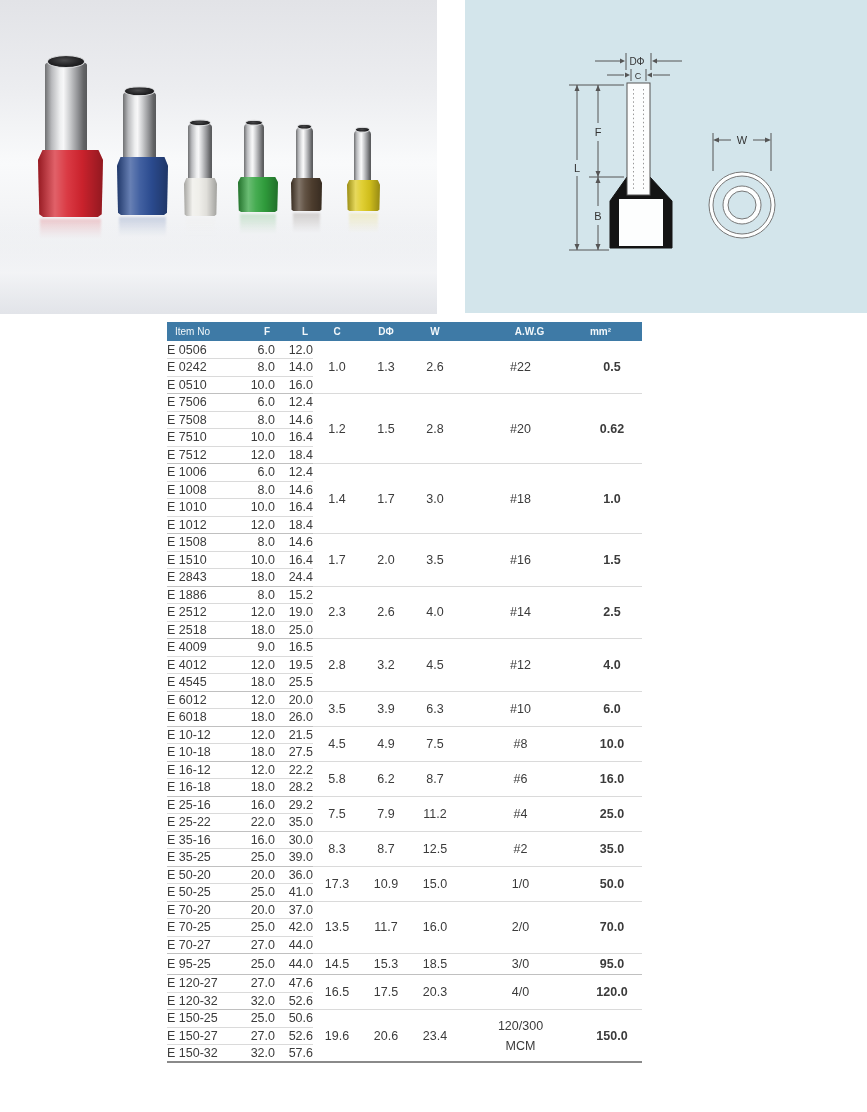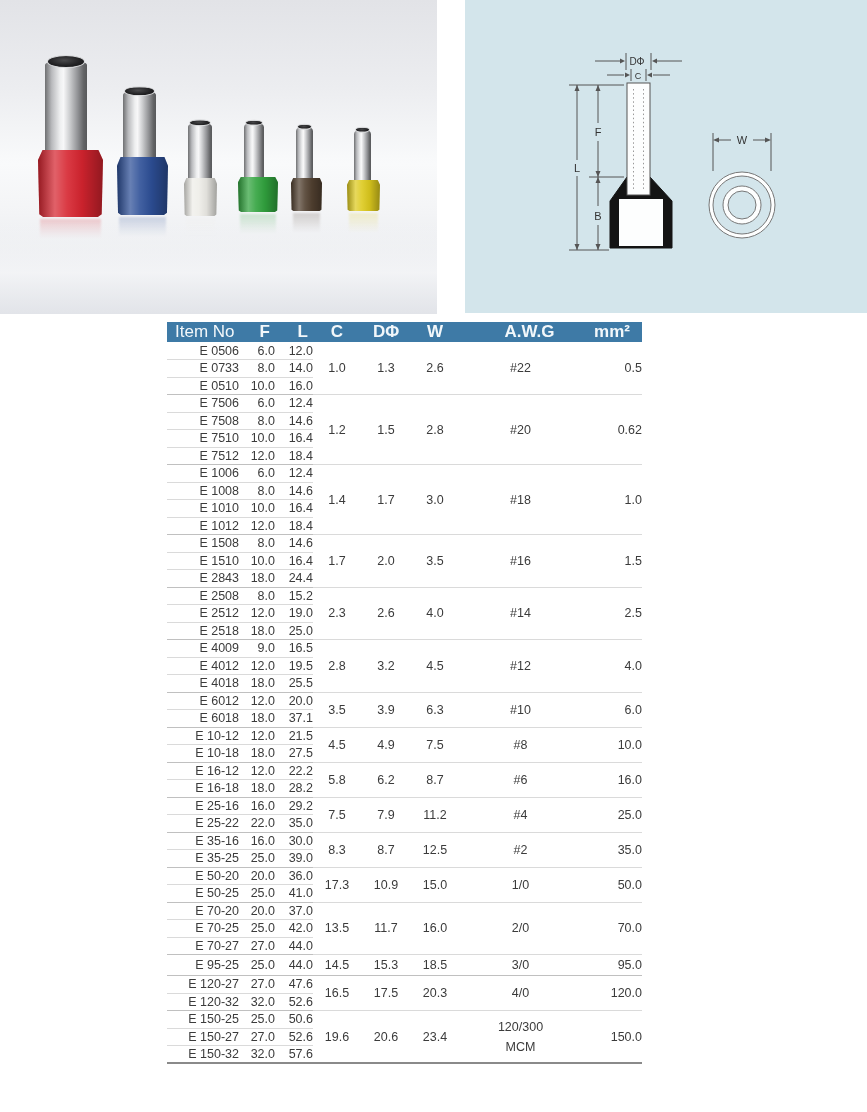--- a/index.html
+++ b/index.html
@@ -48,34 +48,34 @@
   }
   .diagram svg { display:block; }
 
   
   .spec-wrap { position:absolute; left:167px; top:322px; width:475px; }
   table.spec {
     width:475px; border-collapse:collapse; table-layout:fixed;
     font-size:12.5px; color:#3b3b3b; border-bottom:2px solid #8a8a8a;
   }
   table.spec th {
-    background:#3e7aa6; color:#f2f7fa; font-weight:600; font-size:17px;
+    background:#3e7aa6; color:#f2f7fa; font-weight:600; font-size:10px;
     height:19px; padding:0; text-align:center; white-space:nowrap;
   }
   table.spec th.h-item { text-align:left; padding-left:8px; font-weight:500; }
   table.spec th.h-f, table.spec th.h-l { text-align:right; padding-right:5px; }
   table.spec th.h-awg { padding-left:18px; }
-  table.spec th.h-mm2 { text-align:right; padding-right:12px; }
+  table.spec th.h-mm2 { text-align:right; padding-right:31px; }
   table.spec td { height:17.5px; padding:0; border-bottom:1px solid #dadada; }
-  td.c-item { text-align:right; padding-left:6px; white-space:nowrap; }
+  td.c-item { text-align:left; padding-left:6px; white-space:nowrap; }
   td.c-f { text-align:right; padding-right:4px; }
   td.c-l { text-align:right; padding-right:5px; }
   td.vspan { text-align:center; vertical-align:middle; border-bottom:1px solid #c0c0c0; }
   td.c-awg { padding-left:18px; white-space:pre-line; line-height:1.6; }
-  td.c-mm2 { text-align:right; padding-right:20px; }
+  td.c-mm2 { padding-right:20px;font-weight:bold; }
   tr.gend td { border-bottom:1px solid #c0c0c0;margin-top:36px; }
 </style>
 </head>
 <body>
 
 <div class="photo">
     <div class="ferrule">
       <div class="reflect" style="left: 40px; top: 219px; width: 61px; height: 22px; background: linear-gradient(rgb(214, 36, 47) 0%, rgba(255, 255, 255, 0) 90%);"></div>
       <div class="tube" style="left: 45px; top: 60px; width: 42px; height: 96px;">
         <div class="opening" style="height: 13px;"></div>
@@ -232,21 +232,21 @@
           <td class="c-item">E 0506</td>
           <td class="c-f">6.0</td>
           <td class="c-l">12.0</td>
           <td rowspan="3" class="vspan c-c">1.0</td>
           <td rowspan="3" class="vspan c-dphi">1.3</td>
           <td rowspan="3" class="vspan c-w">2.6</td>
           <td rowspan="3" class="vspan c-awg">#22</td>
           <td rowspan="3" class="vspan c-mm2">0.5</td>
         </tr>
         <tr>
-          <td class="c-item">E 0733</td>
+          <td class="c-item">E 0242</td>
           <td class="c-f">8.0</td>
           <td class="c-l">14.0</td>
         </tr>
         <tr class="gend">
           <td class="c-item">E 0510</td>
           <td class="c-f">10.0</td>
           <td class="c-l">16.0</td>
         </tr>
         <tr>
           <td class="c-item">E 7506</td>
@@ -312,21 +312,21 @@
           <td class="c-item">E 1510</td>
           <td class="c-f">10.0</td>
           <td class="c-l">16.4</td>
         </tr>
         <tr class="gend">
           <td class="c-item">E 2843</td>
           <td class="c-f">18.0</td>
           <td class="c-l">24.4</td>
         </tr>
         <tr>
-          <td class="c-item">E 2508</td>
+          <td class="c-item">E 1886</td>
           <td class="c-f">8.0</td>
           <td class="c-l">15.2</td>
           <td rowspan="3" class="vspan c-c">2.3</td>
           <td rowspan="3" class="vspan c-dphi">2.6</td>
           <td rowspan="3" class="vspan c-w">4.0</td>
           <td rowspan="3" class="vspan c-awg">#14</td>
           <td rowspan="3" class="vspan c-mm2">2.5</td>
         </tr>
         <tr>
           <td class="c-item">E 2512</td>
@@ -347,38 +347,38 @@
           <td rowspan="3" class="vspan c-w">4.5</td>
           <td rowspan="3" class="vspan c-awg">#12</td>
           <td rowspan="3" class="vspan c-mm2">4.0</td>
         </tr>
         <tr>
           <td class="c-item">E 4012</td>
           <td class="c-f">12.0</td>
           <td class="c-l">19.5</td>
         </tr>
         <tr class="gend">
-          <td class="c-item">E 4018</td>
+          <td class="c-item">E 4545</td>
           <td class="c-f">18.0</td>
           <td class="c-l">25.5</td>
         </tr>
         <tr>
           <td class="c-item">E 6012</td>
           <td class="c-f">12.0</td>
           <td class="c-l">20.0</td>
           <td rowspan="2" class="vspan c-c">3.5</td>
           <td rowspan="2" class="vspan c-dphi">3.9</td>
           <td rowspan="2" class="vspan c-w">6.3</td>
           <td rowspan="2" class="vspan c-awg">#10</td>
           <td rowspan="2" class="vspan c-mm2">6.0</td>
         </tr>
         <tr class="gend">
           <td class="c-item">E 6018</td>
           <td class="c-f">18.0</td>
-          <td class="c-l">37.1</td>
+          <td class="c-l">26.0</td>
         </tr>
         <tr>
           <td class="c-item">E 10-12</td>
           <td class="c-f">12.0</td>
           <td class="c-l">21.5</td>
           <td rowspan="2" class="vspan c-c">4.5</td>
           <td rowspan="2" class="vspan c-dphi">4.9</td>
           <td rowspan="2" class="vspan c-w">7.5</td>
           <td rowspan="2" class="vspan c-awg">#8</td>
           <td rowspan="2" class="vspan c-mm2">10.0</td>

